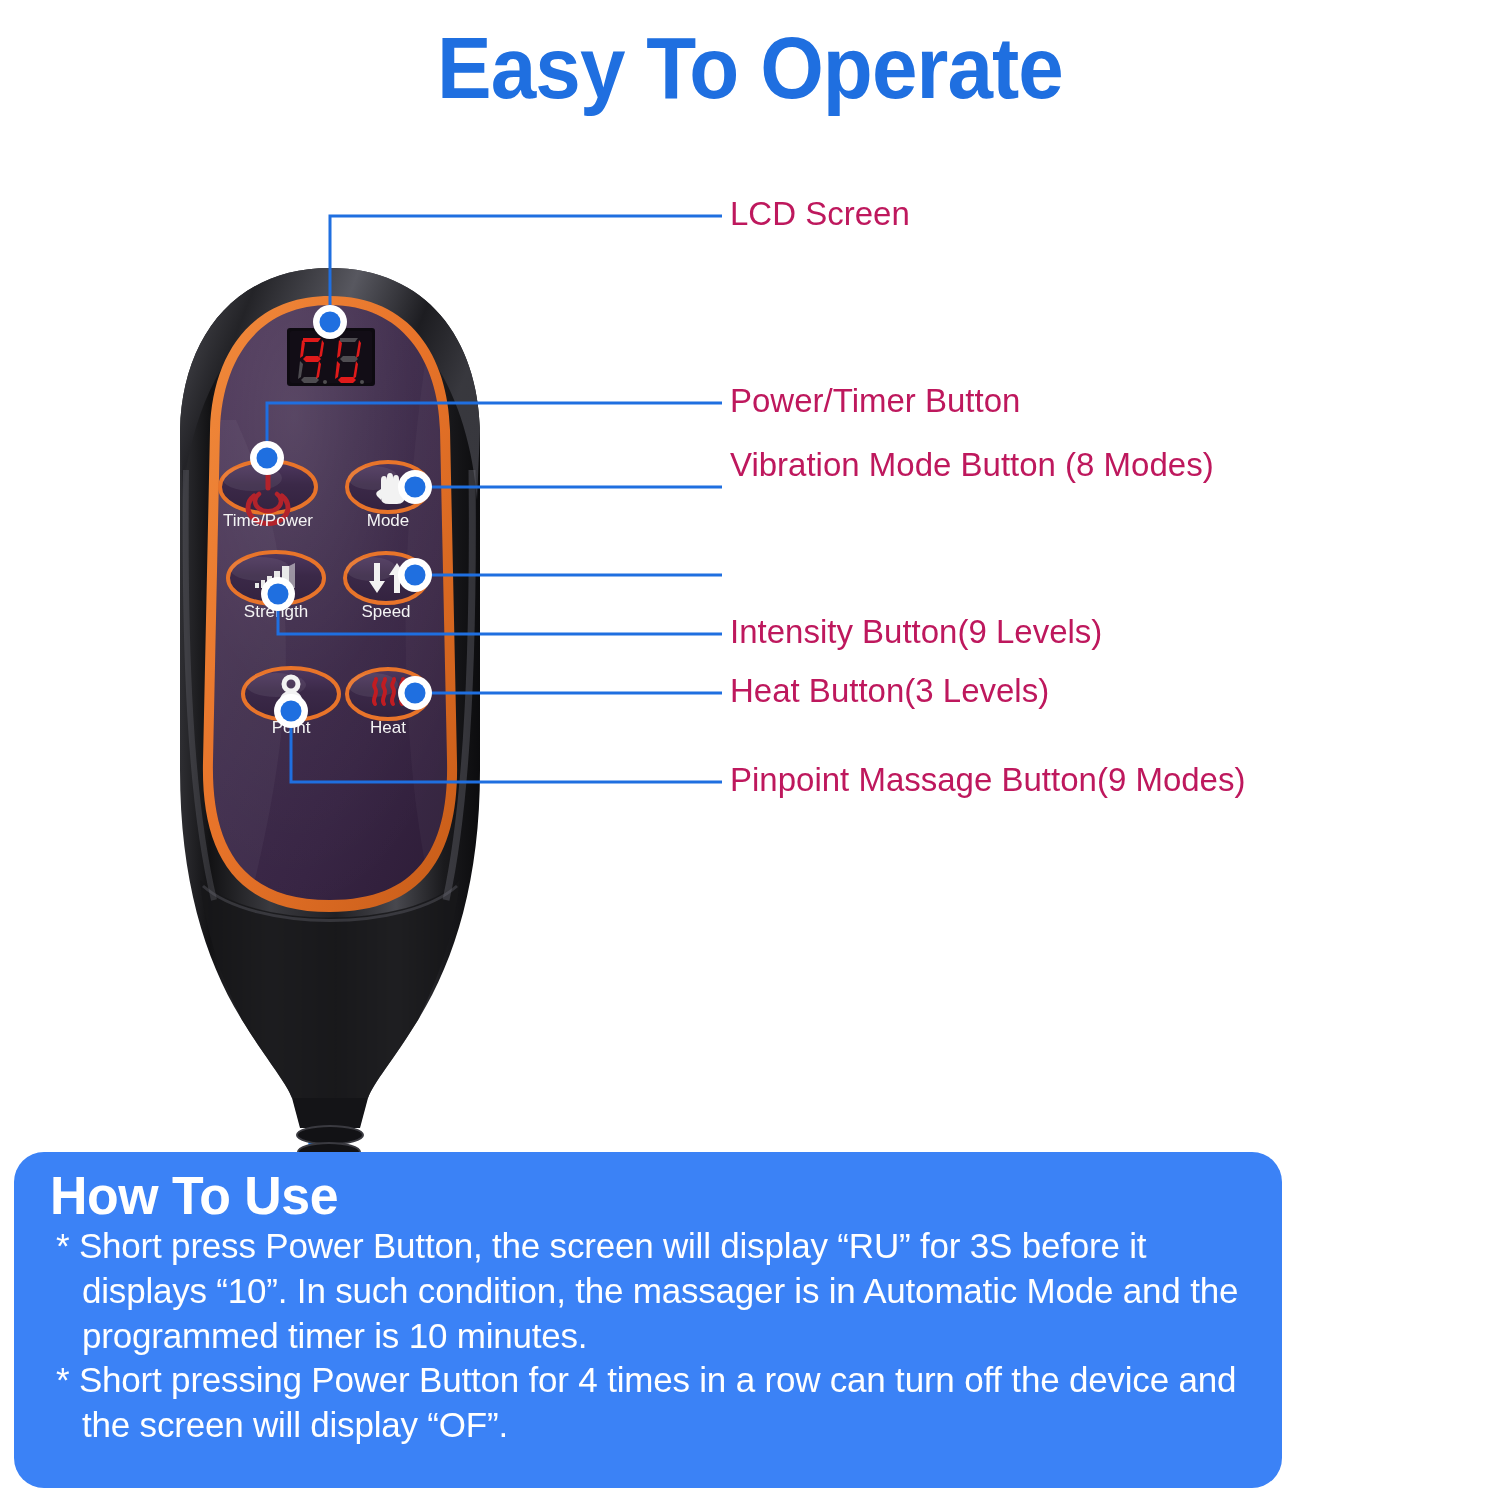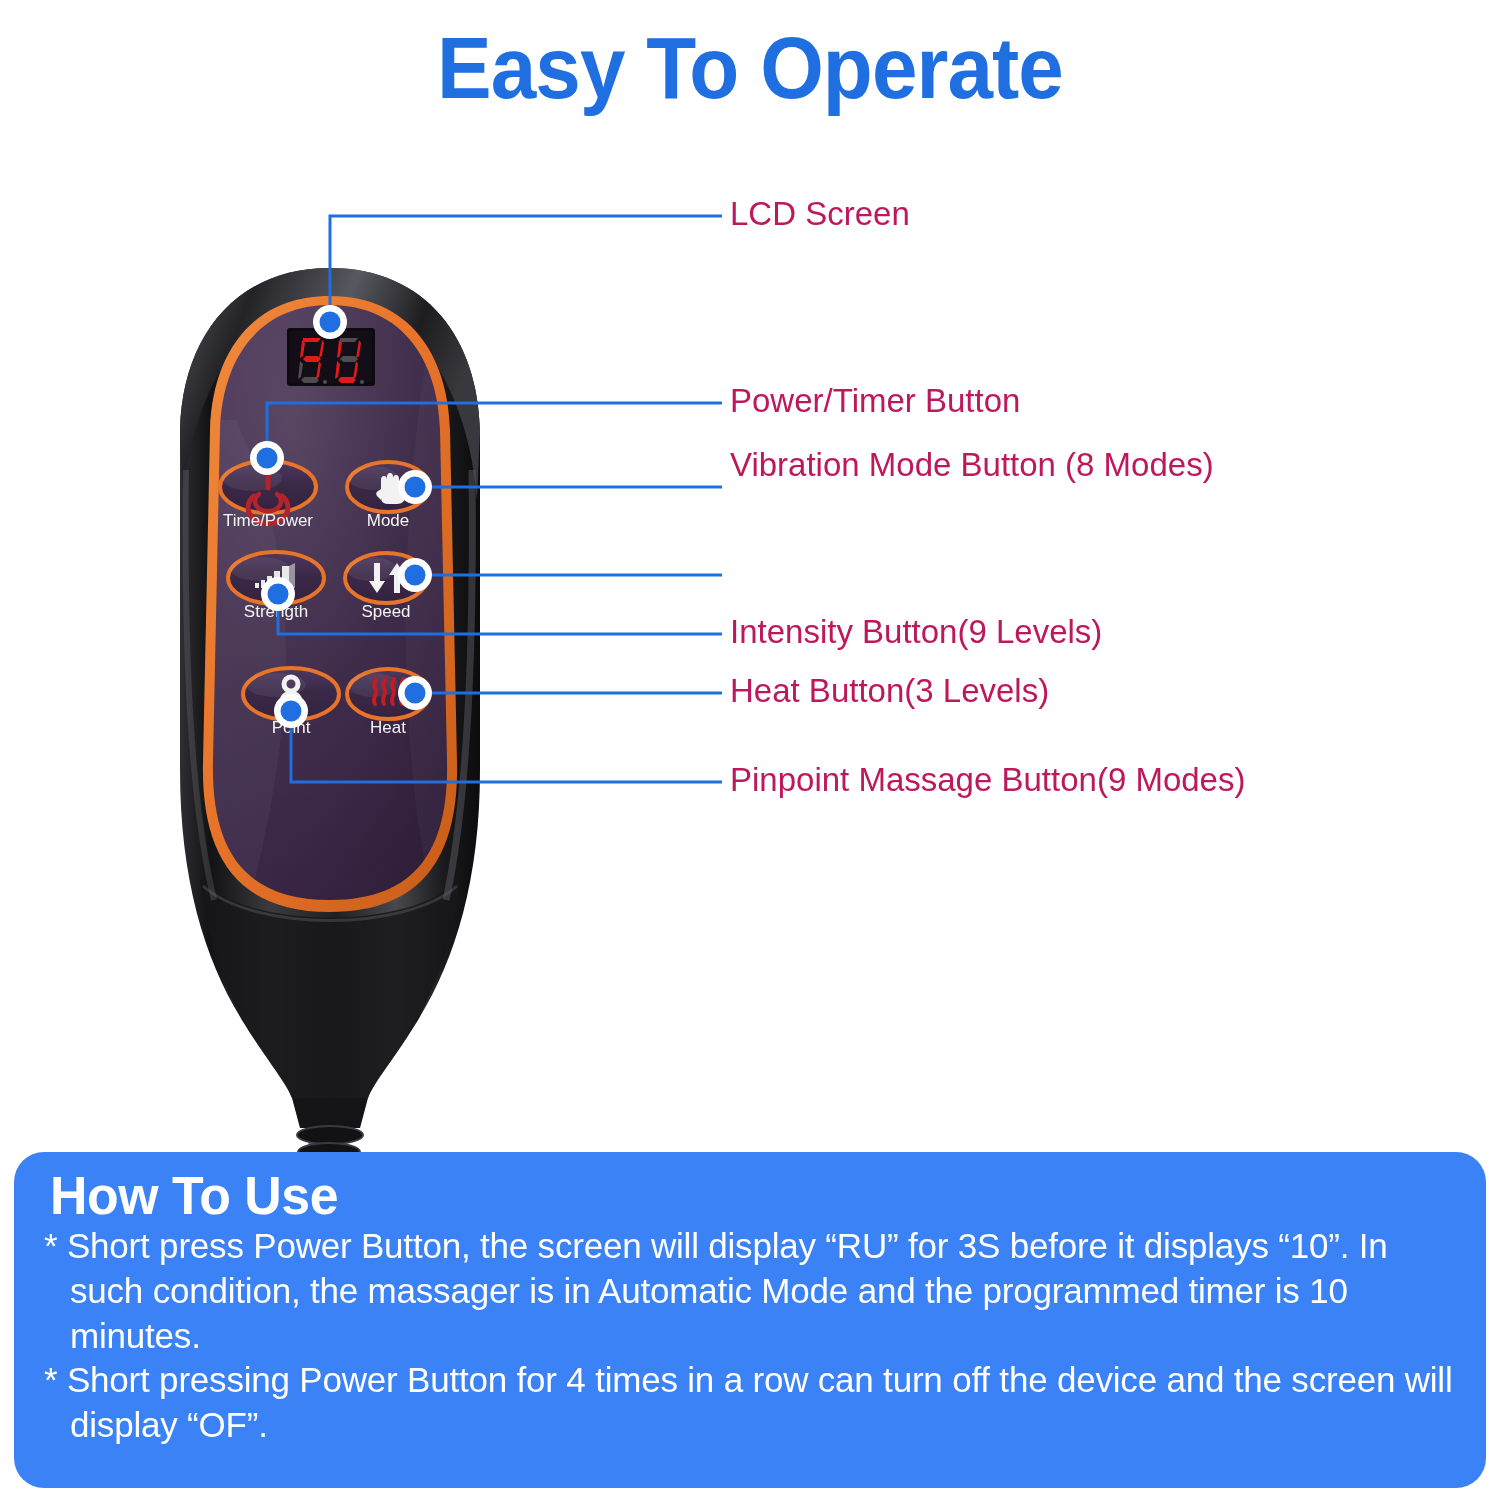--- a/index.html
+++ b/index.html
@@ -41,37 +41,37 @@
     color:#be185d;
     white-space:nowrap;
     font-family:"Liberation Sans", sans-serif;
     letter-spacing:0px;
   }
 
   
   #howto-box {
     position:absolute;
     left:14px; top:1152px;
-    width:1472px; height:336px;
+    width:1268px; height:336px;
     background:#3b82f6;
     border-radius:30px;
     z-index:5;
     padding:10px 22px 0 22px;
     color:#ffffff;
   }
   #howto-title {
     font-size:54px;
     font-weight:bold;
     line-height:1.0;
     letter-spacing:-0.5px;
     margin:6px 0 2px 14px;
     transform:scaleX(0.96);
     transform-origin:left top;
   }
-  .howto-list { list-style:none; margin:0 0 0 8px; }
+  .howto-list { list-style:none; margin:0 0 0 20px; }
   .howto-item {
     font-size:35px;
     line-height:1.28;
     text-indent:-26px;
     padding-left:26px;
     letter-spacing:-0.2px;
   }
 </style>
 </head>
 <body>

